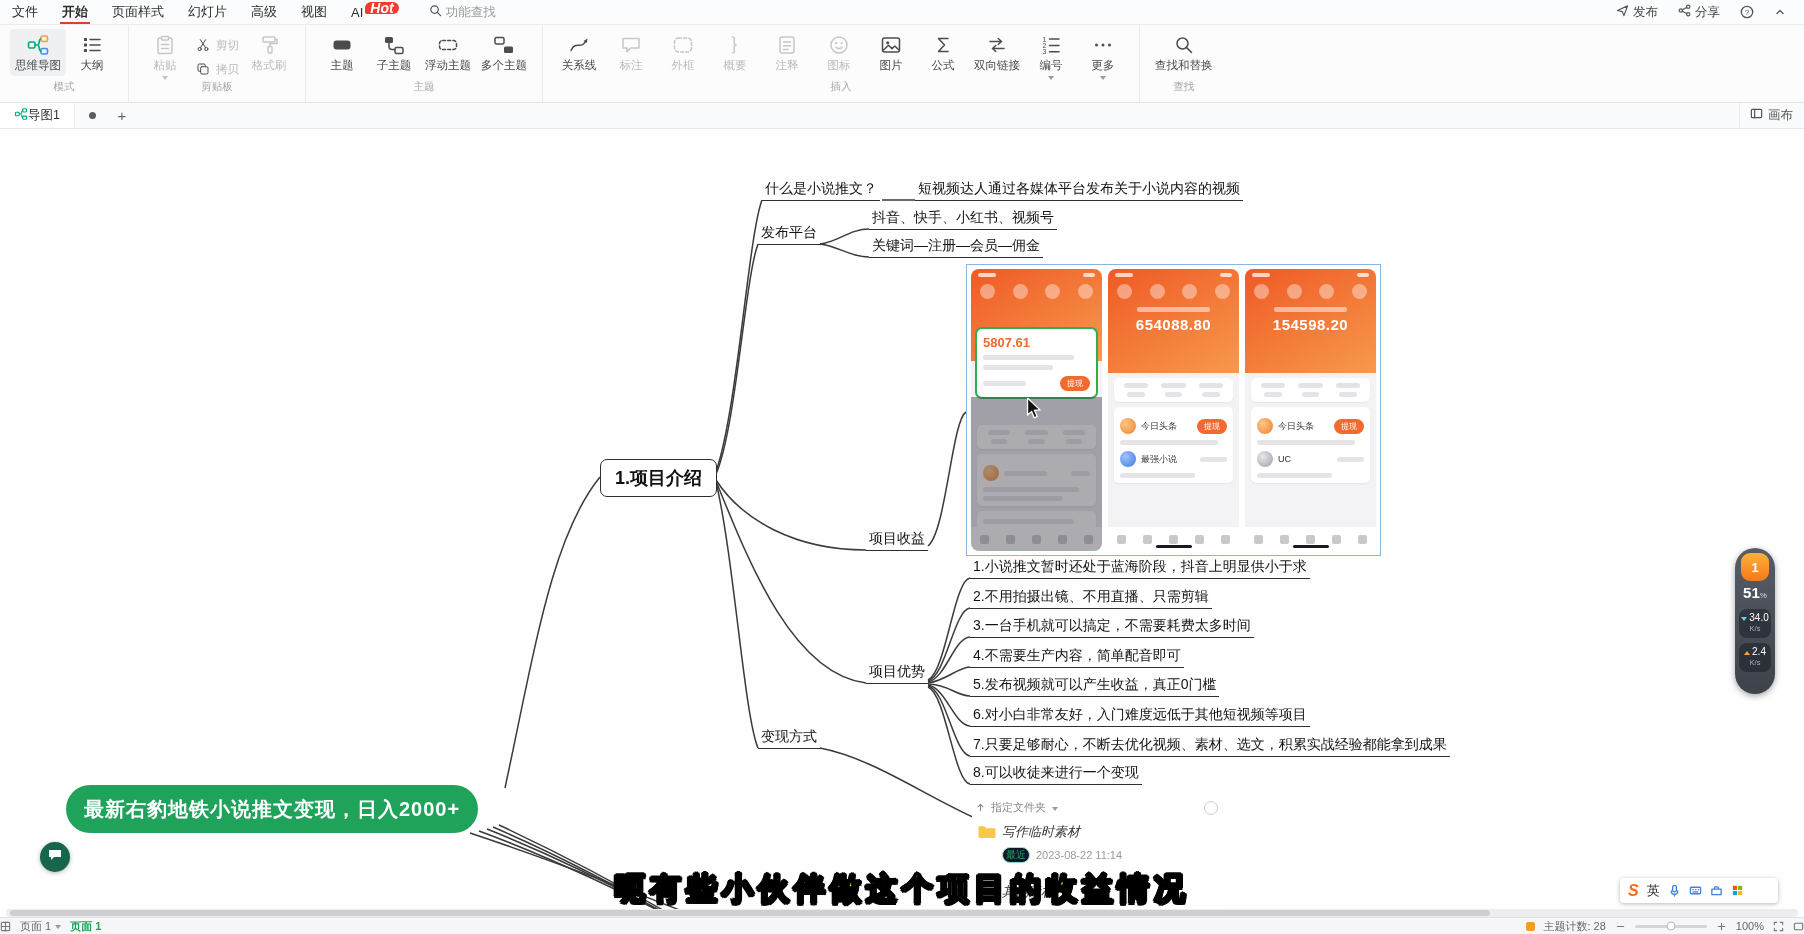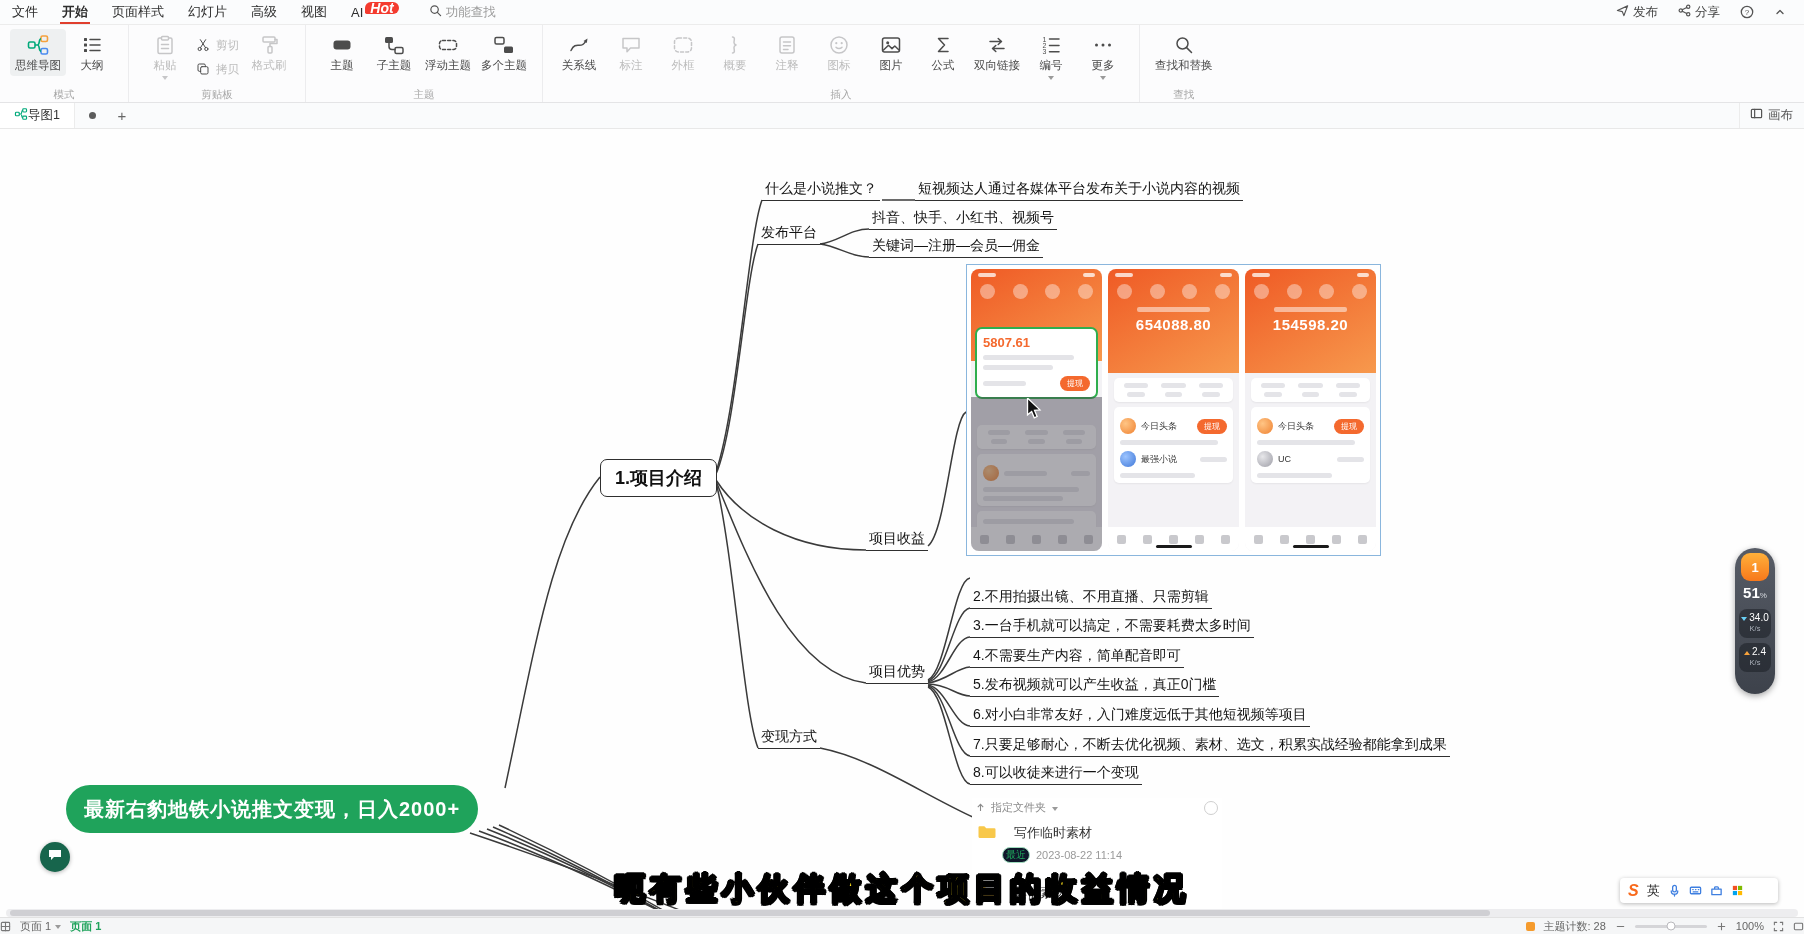--- a/index.html
+++ b/index.html
@@ -17,21 +17,21 @@
   .msearch{display:flex;gap:4px;margin-left:18px;color:#9a9a9a;font-size:12.5px;}
   .mspacer{flex:1;}
   .mright{display:flex;align-items:center;gap:4px;padding-right:10px;}
   .mrbtn{display:flex;align-items:center;gap:4px;padding:0 8px;font-size:12.5px;color:#444;}
   .ms{fill:none;stroke:#555;stroke-width:1.3;stroke-linecap:round;stroke-linejoin:round;}
 
   
   .ribbon{position:absolute;top:24px;left:0;right:0;height:78px;background:#fcfcfd;
           border-bottom:1px solid #e4e4e6;display:flex;z-index:29;}
   .rgroup{position:relative;display:flex;align-items:flex-start;padding:5px 10px 16px;border-right:1px solid #ececee;}
-  .glabel{position:absolute;bottom:0;left:0;right:0;text-align:center;font-size:10.5px;color:#a6a6a6;}
+  .glabel{position:absolute;bottom:8px;left:0;right:0;text-align:center;font-size:10.5px;color:#a6a6a6;}
   .rbtn{display:flex;flex-direction:column;align-items:center;gap:2px;padding:4px 5px;border-radius:4px;
         font-size:11.5px;color:#4a4a4a;min-width:42px;text-align:center;line-height:13px;}
   .rbtn.sel{background:#eef0f1;}
   .rbtn.dis{color:#bcbcbc;}
   .ric svg{width:24px;height:24px;display:block;}
   .ric svg .s{fill:none;stroke:#4c4c4c;stroke-width:1.5;stroke-linecap:round;stroke-linejoin:round;}
   .ric svg .f{fill:#4c4c4c;stroke:none;}
   .rbtn.dis svg .s{stroke:#c6c6c8;}
   .rbtn.dis svg .f{fill:#c6c6c8;}
   .smallcol{display:flex;flex-direction:column;gap:4px;padding-top:6px;}
@@ -98,21 +98,21 @@
   .pnav{position:absolute;bottom:0;left:0;right:0;height:24px;background:#fff;display:flex;
         align-items:center;justify-content:space-around;}
   .pnav i{width:9px;height:9px;border-radius:2px;background:#c9c9cd;}
   .hbar{position:absolute;bottom:3px;left:50%;transform:translateX(-50%);width:36px;height:3.5px;
         border-radius:2px;background:#1a1a1a;z-index:5;}
 
   
   .fpanel{position:absolute;left:972px;top:670px;width:250px;height:124px;background:#fff;font-size:13px;}
   .fph{display:flex;align-items:center;gap:6px;font-size:11px;color:#8a8a8a;padding:2px 4px;}
   .fcirc{margin-left:auto;width:12px;height:12px;border-radius:50%;border:1px solid #cfcfcf;}
-  .frow{display:flex;align-items:center;gap:16px;padding:6px 4px 2px;}
+  .frow{display:flex;align-items:flex-start;gap:4px;padding:6px 4px 2px;font-style:italic;}
   .fmeta{display:flex;align-items:center;gap:6px;margin:2px 0 0 30px;font-size:11px;color:#9a9a9a;}
   .ftag{font-size:10px;color:#1fa35b;border:1px solid #9edcbd;background:#0f172a;padding:0 3px;border-radius:8px;}
 
   
   .subtitle{position:absolute;left:50%;top:740px;transform:translateX(-50%);font-size:31px;font-weight:bold;
             color:#ffe01a;letter-spacing:5px;white-space:nowrap;-webkit-text-stroke:1.5px #000;
             text-shadow:2px 0 0 #000,-2px 0 0 #000,0 2px 0 #000,0 -2px 0 #000,
                         1.5px 1.5px 0 #000,-1.5px -1.5px 0 #000,1.5px -1.5px 0 #000,-1.5px 1.5px 0 #000;}
 
   
@@ -515,20 +515,21 @@
   <div class="rootpill">最新右豹地铁小说推文变现，日入2000+</div>
   <div class="central">1.项目介绍</div>
 
   <div class="blabel" style="left:762px;top:52px;">什么是小说推文？</div>
   <div class="blabel" style="left:915px;top:52px;">短视频达人通过各媒体平台发布关于小说内容的视频</div>
   <div class="blabel" style="left:758px;top:96px;">发布平台</div>
   <div class="blabel" style="left:869px;top:81px;">抖音、快手、小红书、视频号</div>
   <div class="blabel" style="left:869px;top:109px;text-align:right;">关键词—注册—会员—佣金</div>
   <div class="blabel" style="left:866px;top:402px;">项目收益</div>
   <div class="blabel" style="left:866px;top:535px;">项目优势</div>
+  <div class="blabel" style="left:970px;top:430px;">1.小说推文暂时还处于蓝海阶段，抖音上明显供小于求</div>
   <div class="blabel" style="left:970px;top:460px;">2.不用拍摄出镜、不用直播、只需剪辑</div>
   <div class="blabel" style="left:970px;top:489px;">3.一台手机就可以搞定，不需要耗费太多时间</div>
   <div class="blabel" style="left:970px;top:519px;">4.不需要生产内容，简单配音即可</div>
   <div class="blabel" style="left:970px;top:548px;">5.发布视频就可以产生收益，真正0门槛</div>
   <div class="blabel" style="left:970px;top:578px;">6.对小白非常友好，入门难度远低于其他短视频等项目</div>
   <div class="blabel" style="left:970px;top:608px;">7.只要足够耐心，不断去优化视频、素材、选文，积累实战经验都能拿到成果</div>
   <div class="blabel" style="left:970px;top:636px;">8.可以收徒来进行一个变现</div>
   <div class="blabel" style="left:758px;top:600px;">变现方式</div>
 
   <div class="shotwrap">

